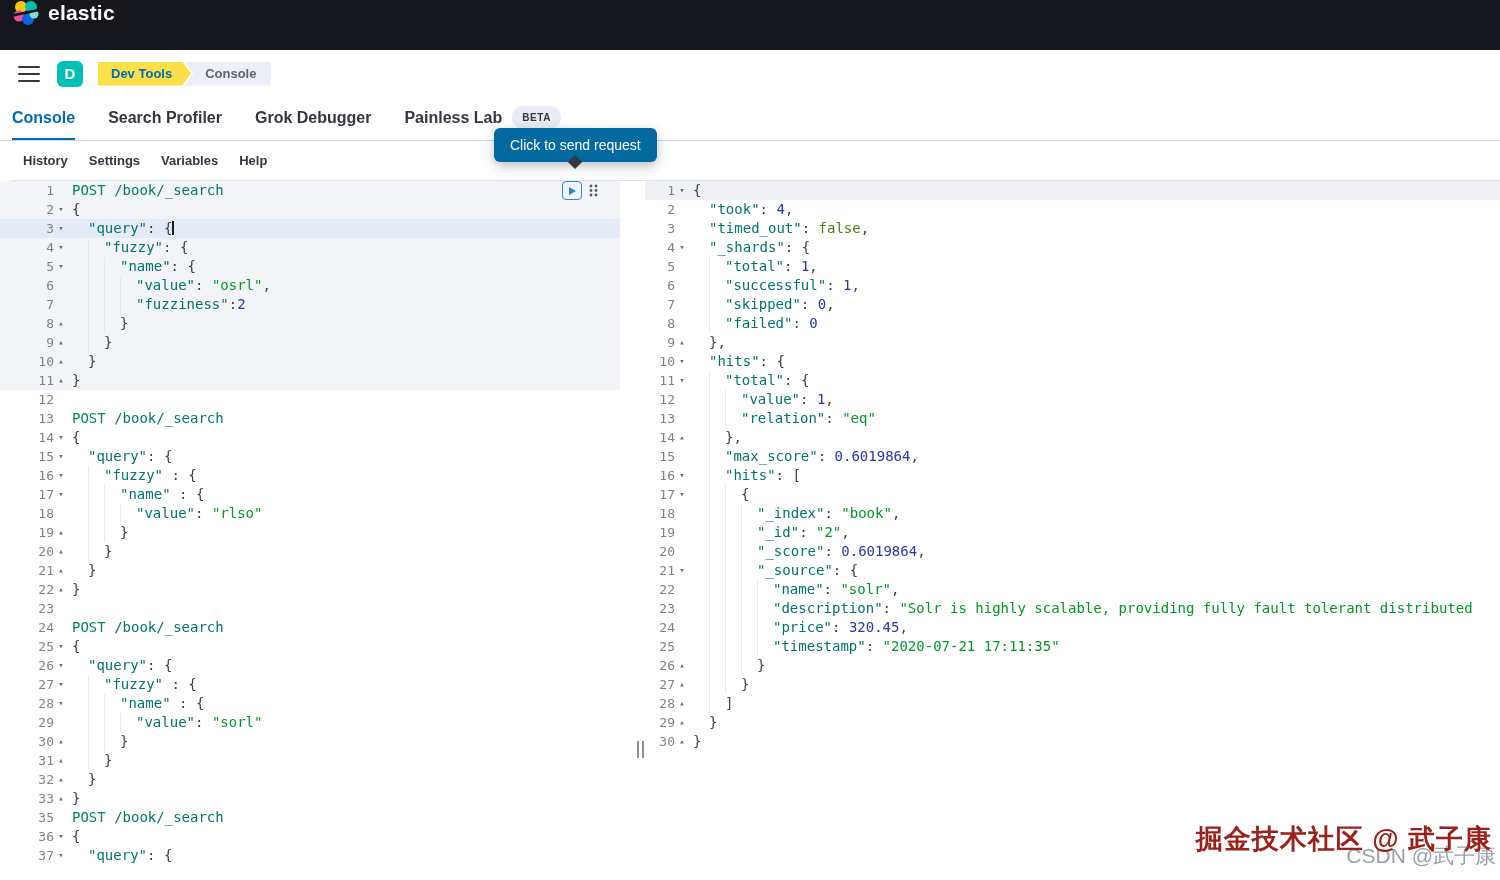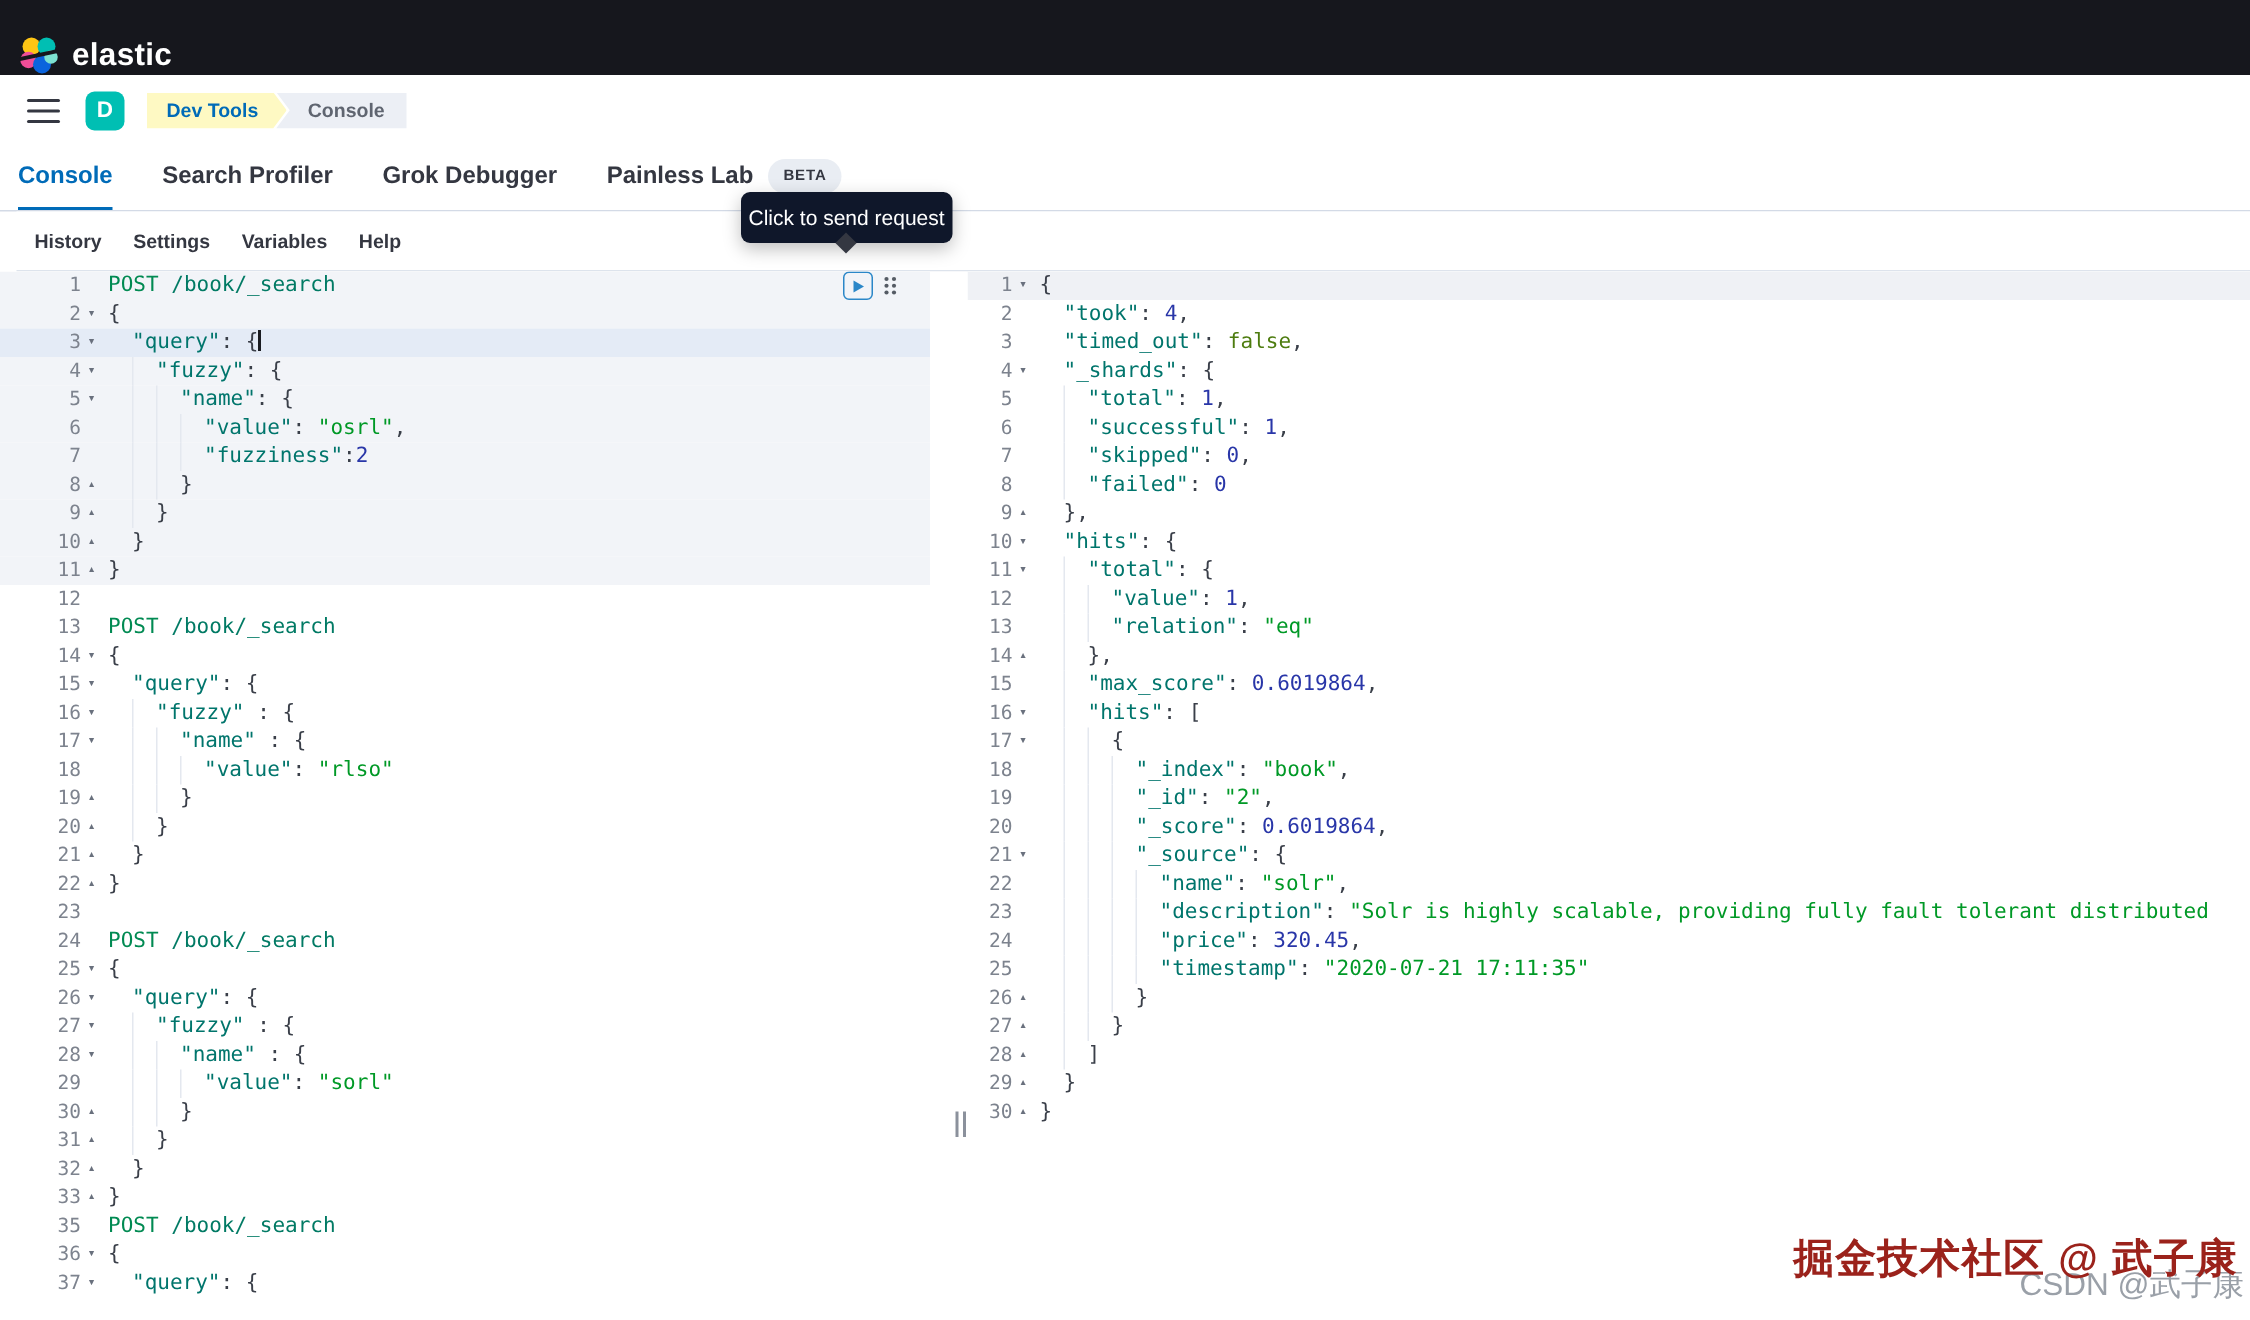--- a/index.html
+++ b/index.html
@@ -2,21 +2,21 @@
 <html><head>
 <meta charset="utf-8">
 <style>
   *{margin:0;padding:0;box-sizing:border-box}
   html,body{width:1500px;height:880px}
   body{position:relative;overflow:hidden;background:#fff;
        font-family:"Liberation Sans","DejaVu Sans",sans-serif;color:#343741}
 
   
   .topbar{position:absolute;top:0;left:0;right:0;height:50px;background:#16171d;
-          display:flex;align-items:flex-end;z-index:10}
+          display:flex;align-items:flex-start;z-index:10}
   .logo{display:flex;align-items:center;gap:9px;margin-left:13px;cursor:pointer}
   .logo-text{color:#fff;font-size:21px;font-weight:600;letter-spacing:.2px}
   .search{position:absolute;right:16px;top:9px;width:612px;height:32px;display:flex;gap:4px}
   .search-field{position:relative;flex:1;height:32px}
   .search-input{width:100%;height:100%;background:#1d1f26;border:1px solid#5a5f6b;border-radius:6px;
                 color:#dfe5ef;font-size:14px;padding:0 10px 0 34px;outline:none;
                 font-family:"Liberation Sans","DejaVu Sans",sans-serif}
   .search-input::placeholder{color:#98a2b3}
   .search-icon{position:absolute;left:10px;top:8px;width:16px;height:16px}
   .kbd{width:30px;height:32px;border:1px solid #5a5f6b;border-radius:6px;color:#98a2b3;
@@ -26,21 +26,21 @@
   .crumbbar{position:absolute;top:50px;left:0;right:0;height:47px;background:#fff;
             display:flex;align-items:center}
   .hamburger{width:22px;height:16px;margin-left:18px;border:none;background:none;cursor:pointer;
              display:flex;flex-direction:column;justify-content:space-between}
   .hamburger span{display:block;height:2px;background:#343741;border-radius:1px}
   .space-badge{width:26px;height:26px;margin-left:17px;background:#00bfb3;border-radius:6px;
                color:#fff;font-size:15px;font-weight:700;display:flex;align-items:center;
                justify-content:center;cursor:pointer}
   .crumbs{display:flex;align-items:center;margin-left:15px}
   .crumb{height:24px;line-height:24px;font-size:13px;font-weight:600;cursor:pointer;white-space:nowrap}
-  .crumb-first{background:#fef9c3;color:#006bb8;padding:0 19px 0 13px;
+  .crumb-first{background:#fde047;color:#006bb8;padding:0 19px 0 13px;
                clip-path:polygon(0 0,calc(100% - 9px) 0,100% 50%,calc(100% - 9px) 100%,0 100%)}
   .crumb-last{background:#eceff5;color:#5f6570;padding:0 15px 0 21px;margin-left:-7px;
               clip-path:polygon(0 0,100% 0,100% 100%,0 100%,9px 50%)}
 
   
   .tabbar{position:absolute;top:97px;left:0;right:0;height:44px;background:#fff;
           border-bottom:1px solid #d3dae6;display:flex;align-items:stretch;padding-left:12px}
   .tab{display:flex;align-items:center;margin-right:33px;font-size:16px;font-weight:600;
        color:#343741;cursor:pointer;border-bottom:2px solid transparent}
   .tab.active{color:#006bb8;border-bottom-color:#006bb8}
@@ -84,22 +84,22 @@
         display:flex;align-items:center;justify-content:center;cursor:pointer;padding:0}
   .play-tri{width:0;height:0;border-top:4px solid transparent;border-bottom:4px solid transparent;
             border-left:7px solid #2b87c8;margin-left:1px}
   .opts{border:none;background:transparent;cursor:pointer;display:flex;padding:0}
 
   .splitter{width:9px;background:#fff;position:relative;cursor:col-resize}
   .grip{position:absolute;top:560px;left:1px;width:7px;height:17px;
         border-left:2px solid #8b919c;border-right:2px solid #8b919c}
 
   
-  .tooltip{position:absolute;left:494px;top:128px;background:#0f172a;color:#fff;font-size:14px;
-           font-weight:500;padding:9px 5px;border-radius:6px;z-index:50;
+  .tooltip{position:absolute;left:494px;top:128px;background:#0369a1;color:#fff;font-size:14px;
+           font-weight:500;padding:9px 16px;border-radius:6px;z-index:50;
            box-shadow:0 4px 12px rgba(0,0,0,.25);white-space:nowrap}
   .tooltip::after{content:"";position:absolute;left:50%;bottom:-5px;width:10px;height:10px;
                   background:#343741;transform:translateX(-50%) rotate(45deg)}
 
   
   .wm-gray{position:absolute;right:4px;bottom:10px;font-size:21px;color:#9aa0a8;z-index:60;white-space:nowrap}
   .wm-red{position:absolute;right:8px;bottom:23px;font-size:27px;font-weight:700;color:#9b221b;
           letter-spacing:1px;z-index:61;white-space:nowrap}
 </style>
 </head>

